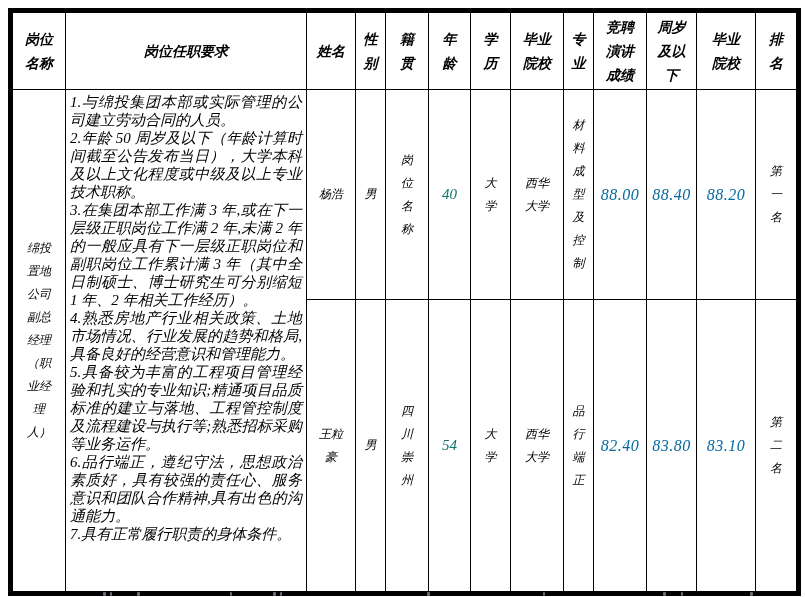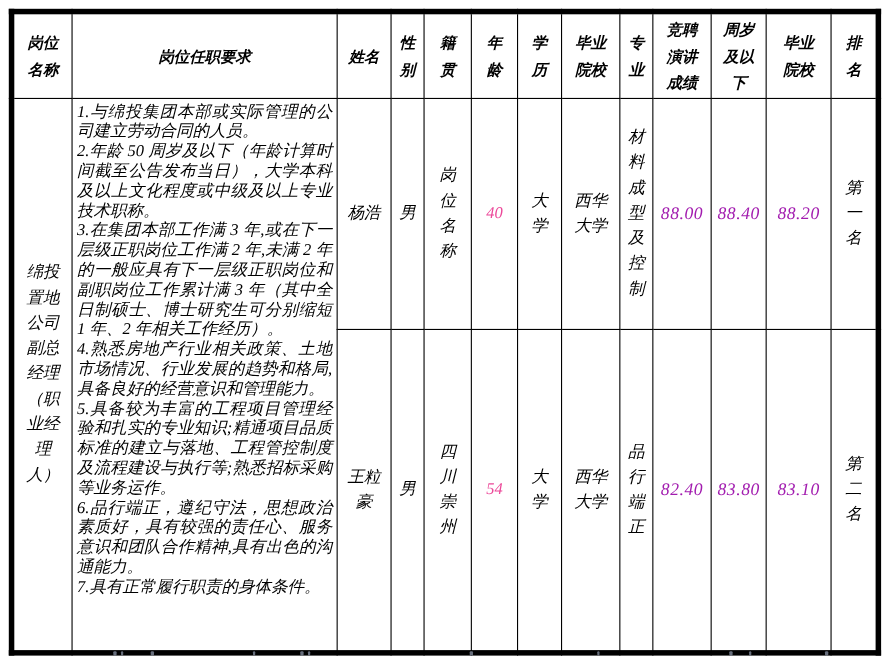--- a/index.html
+++ b/index.html
@@ -15,37 +15,37 @@
   }
   th,td{
     border:1px solid #000;
     text-align:center;vertical-align:middle;
     padding:2px;overflow:hidden;
   }
   th{
     font-family:"Liberation Sans","DejaVu Sans",sans-serif;
     font-weight:700;font-size:14px;line-height:24px;color:#000;
   }
-  td{font-size:15px;line-height:23px;}
+  td{font-size:12px;line-height:23px;}
   tr.hrow{height:72px;}
   tr.row1{height:210px;}
   tr.row2{height:294px;}
   .cjk{
     display:inline-block;word-break:break-all;line-break:strict;
     text-align:center;vertical-align:middle;
   }
   .cw1{width:17px;}
   .cw2{width:31px;}
   td.req{
     text-align:justify;vertical-align:top;
     white-space:pre-line;word-break:break-all;
     font-size:15px;line-height:18px;padding:3px 4px;
   }
-  td.num{font-size:16px;color:#a21caf;letter-spacing:0.5px;}
-  td.agecell{font-size:15px;color:#ec4899;}
+  td.num{font-size:16px;color:#0369a1;letter-spacing:0.5px;}
+  td.agecell{font-size:15px;color:#0f766e;}
   
   .fragments{position:absolute;left:0;top:592px;width:805px;height:5px;}
   .fragments i{position:absolute;top:0;height:4px;width:3px;background:#8a93a6;opacity:.75;border-radius:1px;}
   .fragments i:nth-child(1){left:103px;}
   .fragments i:nth-child(2){left:110px;width:2px;}
   .fragments i:nth-child(3){left:137px;}
   .fragments i:nth-child(4){left:230px;width:2px;}
   .fragments i:nth-child(5){left:273px;}
   .fragments i:nth-child(6){left:280px;width:2px;}
   .fragments i:nth-child(7){left:427px;}

